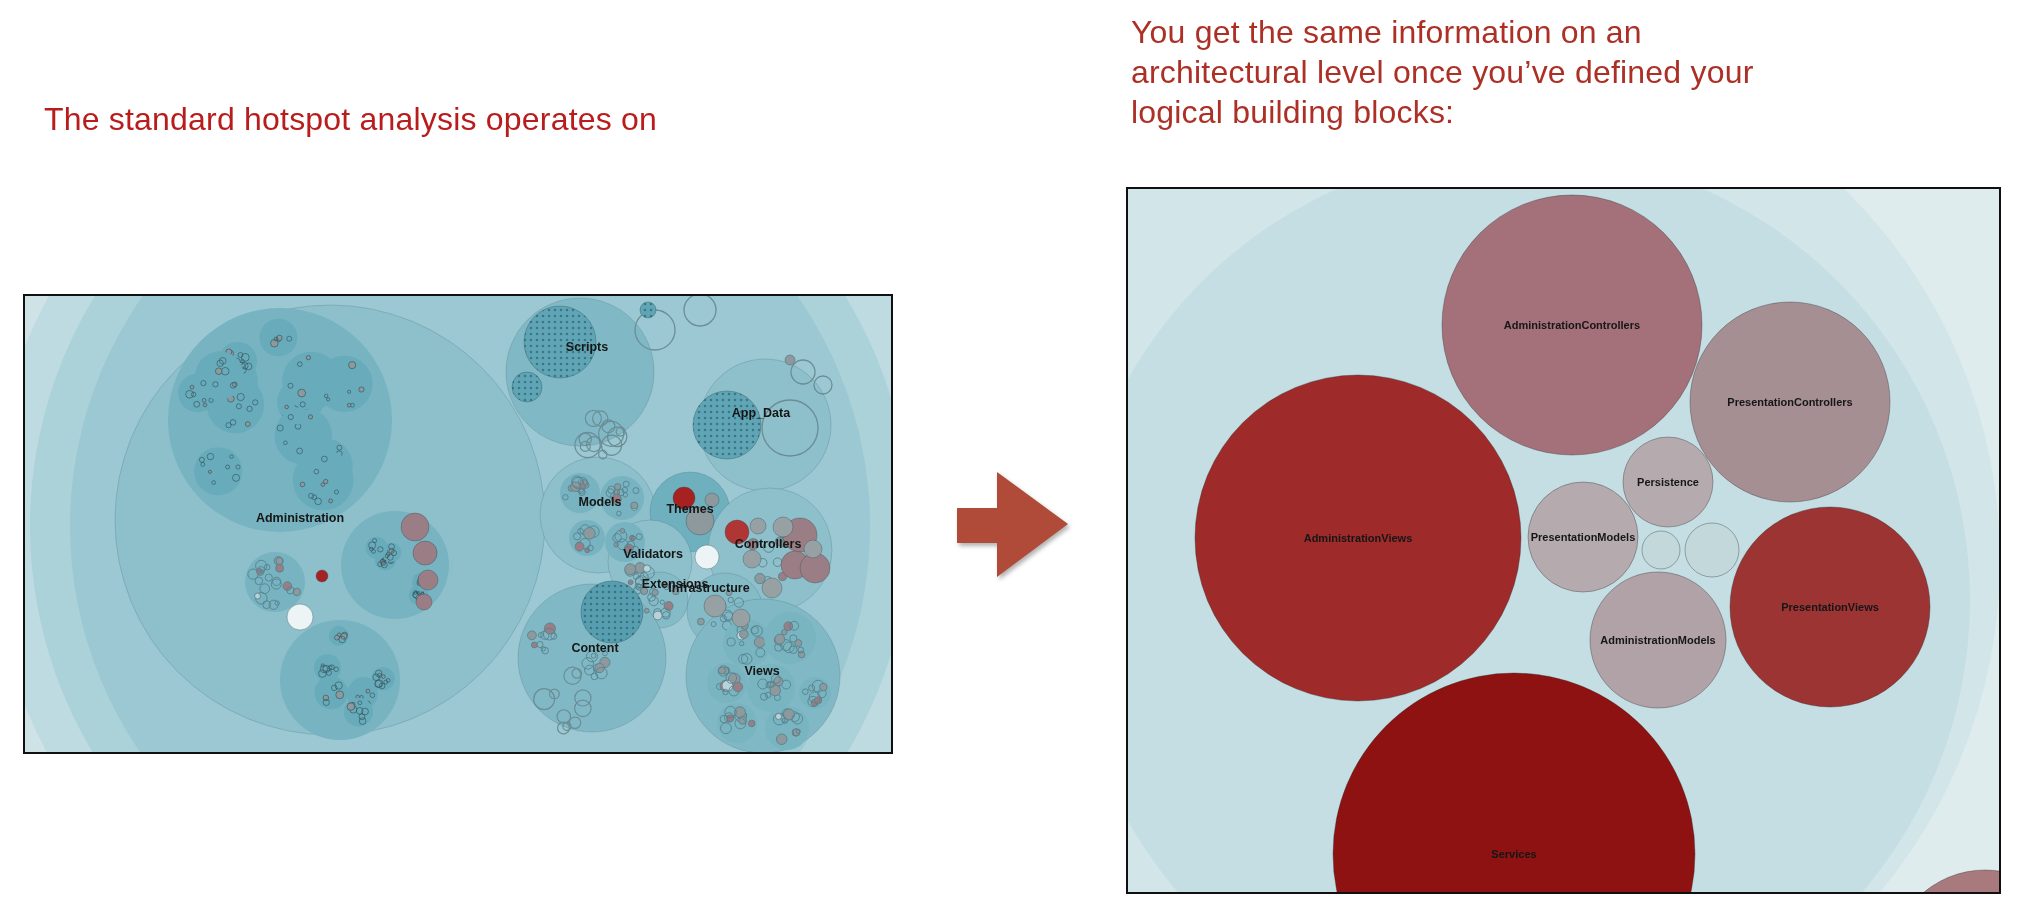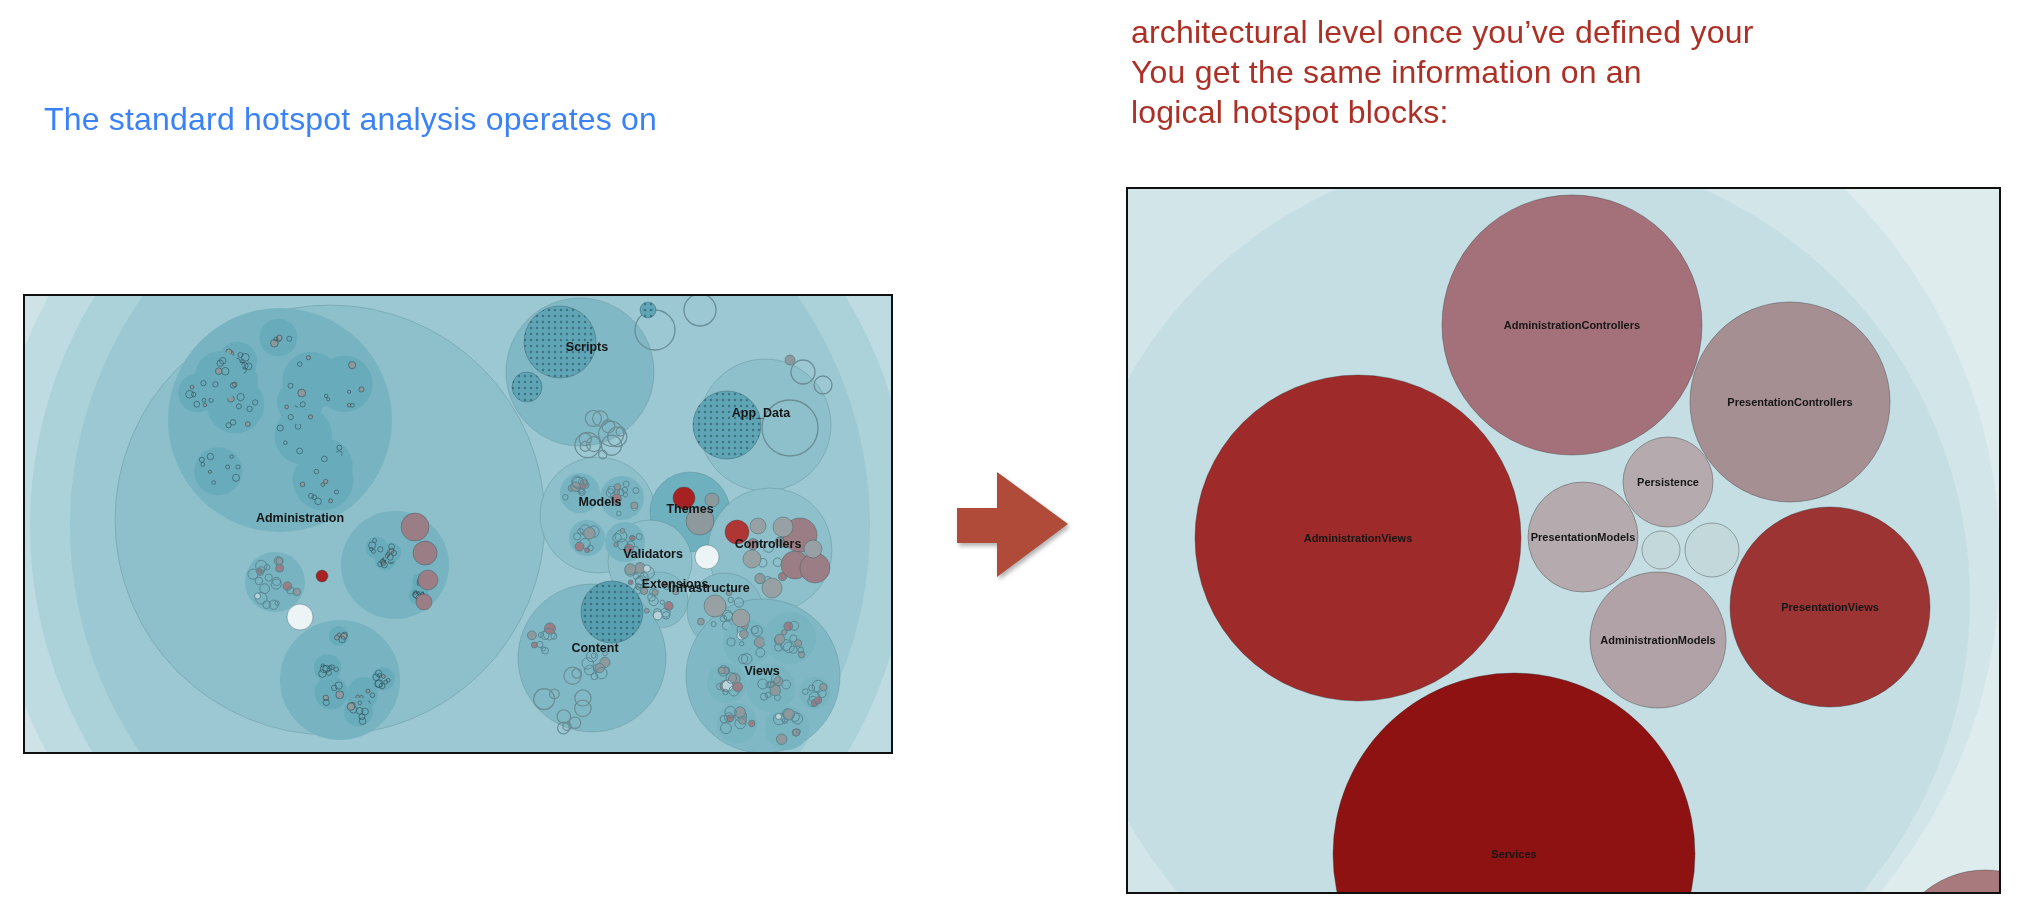--- a/index.html
+++ b/index.html
@@ -14,28 +14,28 @@
   #chart-right{left:1126px;top:187px;}
   #arrow-svg{position:absolute;left:940px;top:460px;overflow:visible;}
   #arrow-svg polygon{filter:drop-shadow(2px 3px 2px rgba(0,0,0,0.30));}
   svg text{font-family:"Liberation Sans",sans-serif;}
 </style>
 </head>
 <body>
 
 <div class="slide">
 
-  <div class="heading heading-left" style="color: #3b82f6;">
+  <div class="heading heading-left" style="color: #b91c1c;">
     <div>The standard hotspot analysis operates on</div>
   </div>
 
   <div class="heading heading-right" style="color: rgb(172, 48, 37);">
+    <div>You get the same information on an</div>
     <div>architectural level once you’ve defined your</div>
-    <div>You get the same information on an</div>
-    <div>logical hotspot blocks:</div>
+    <div>logical building blocks:</div>
   </div>
 
   <svg id="chart-left" class="chart" width="866" height="456" viewBox="0 0 866 456">
       <defs>
         <pattern id="Ldots" width="6" height="6" patternUnits="userSpaceOnUse">
           <circle cx="2" cy="2" r="1.3" fill="rgba(30,70,80,0.5)"></circle>
         </pattern>
       </defs>
       <rect x="0" y="0" width="866" height="456" fill="#cfe3e7"></rect>
       <circle cx="445" cy="230" r="480" fill="#bddbe1" stroke="none" stroke-width="0"></circle>

